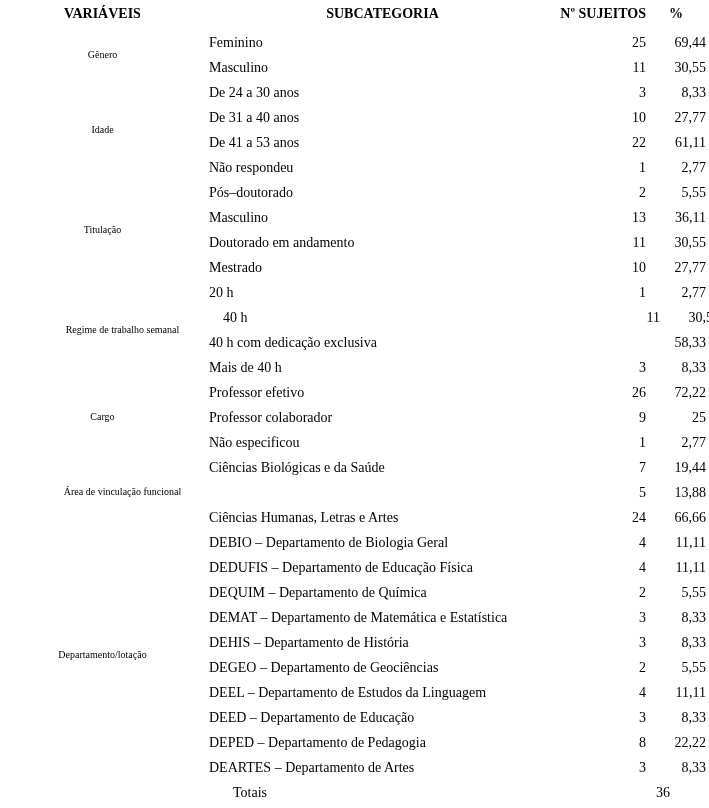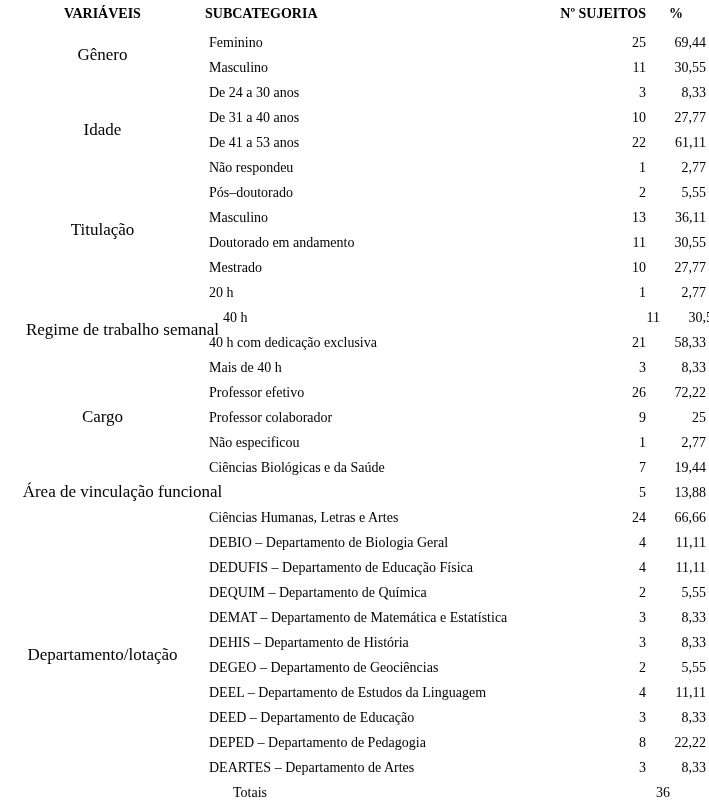--- a/index.html
+++ b/index.html
@@ -38,21 +38,21 @@
     white-space: nowrap;
   }
   .th-variaveis {
     left: 0;
     width: 205px;
     text-align: center;
   }
   .th-subcategoria {
     left: 205px;
     width: 355px;
-    text-align: left;
+    text-align: center;
   }
   .th-sujeitos {
     left: 470px;
     width: 176px;
     text-align: right;
   }
   .th-percent {
     left: 646px;
     width: 60px;
     text-align: center;
@@ -85,21 +85,21 @@
     left: 646px;
     width: 60px;
     text-align: right;
   }
 
   
   .grouplabel {
     position: absolute;
     height: 22px;
     line-height: 22px;
-    font-size: 17px;
+    font-size: 10px;
     white-space: nowrap;
     text-align: center;
   }
   .grouplabel.narrow {
     left: 0;
     width: 205px;
   }
   .grouplabel.wide {
     left: 4px;
     width: 209px;
@@ -183,21 +183,20 @@
         <div class="cell-n">1</div>
         <div class="cell-p">2,77</div>
       </div>
       <div class="row" style="top: 304.5px; margin-left: 14px;">
         <div class="cell-sub">40 h</div>
         <div class="cell-n">11</div>
         <div class="cell-p">30,55</div>
       </div>
       <div class="row" style="top: 329.5px;">
         <div class="cell-sub">40 h com dedicação exclusiva</div>
-        <div class="cell-n">21</div>
         <div class="cell-p">58,33</div>
       </div>
       <div class="row" style="top: 354.5px;">
         <div class="cell-sub">Mais de 40 h</div>
         <div class="cell-n">3</div>
         <div class="cell-p">8,33</div>
       </div>
       <div class="row" style="top: 379.5px;">
         <div class="cell-sub">Professor efetivo</div>
         <div class="cell-n">26</div>

